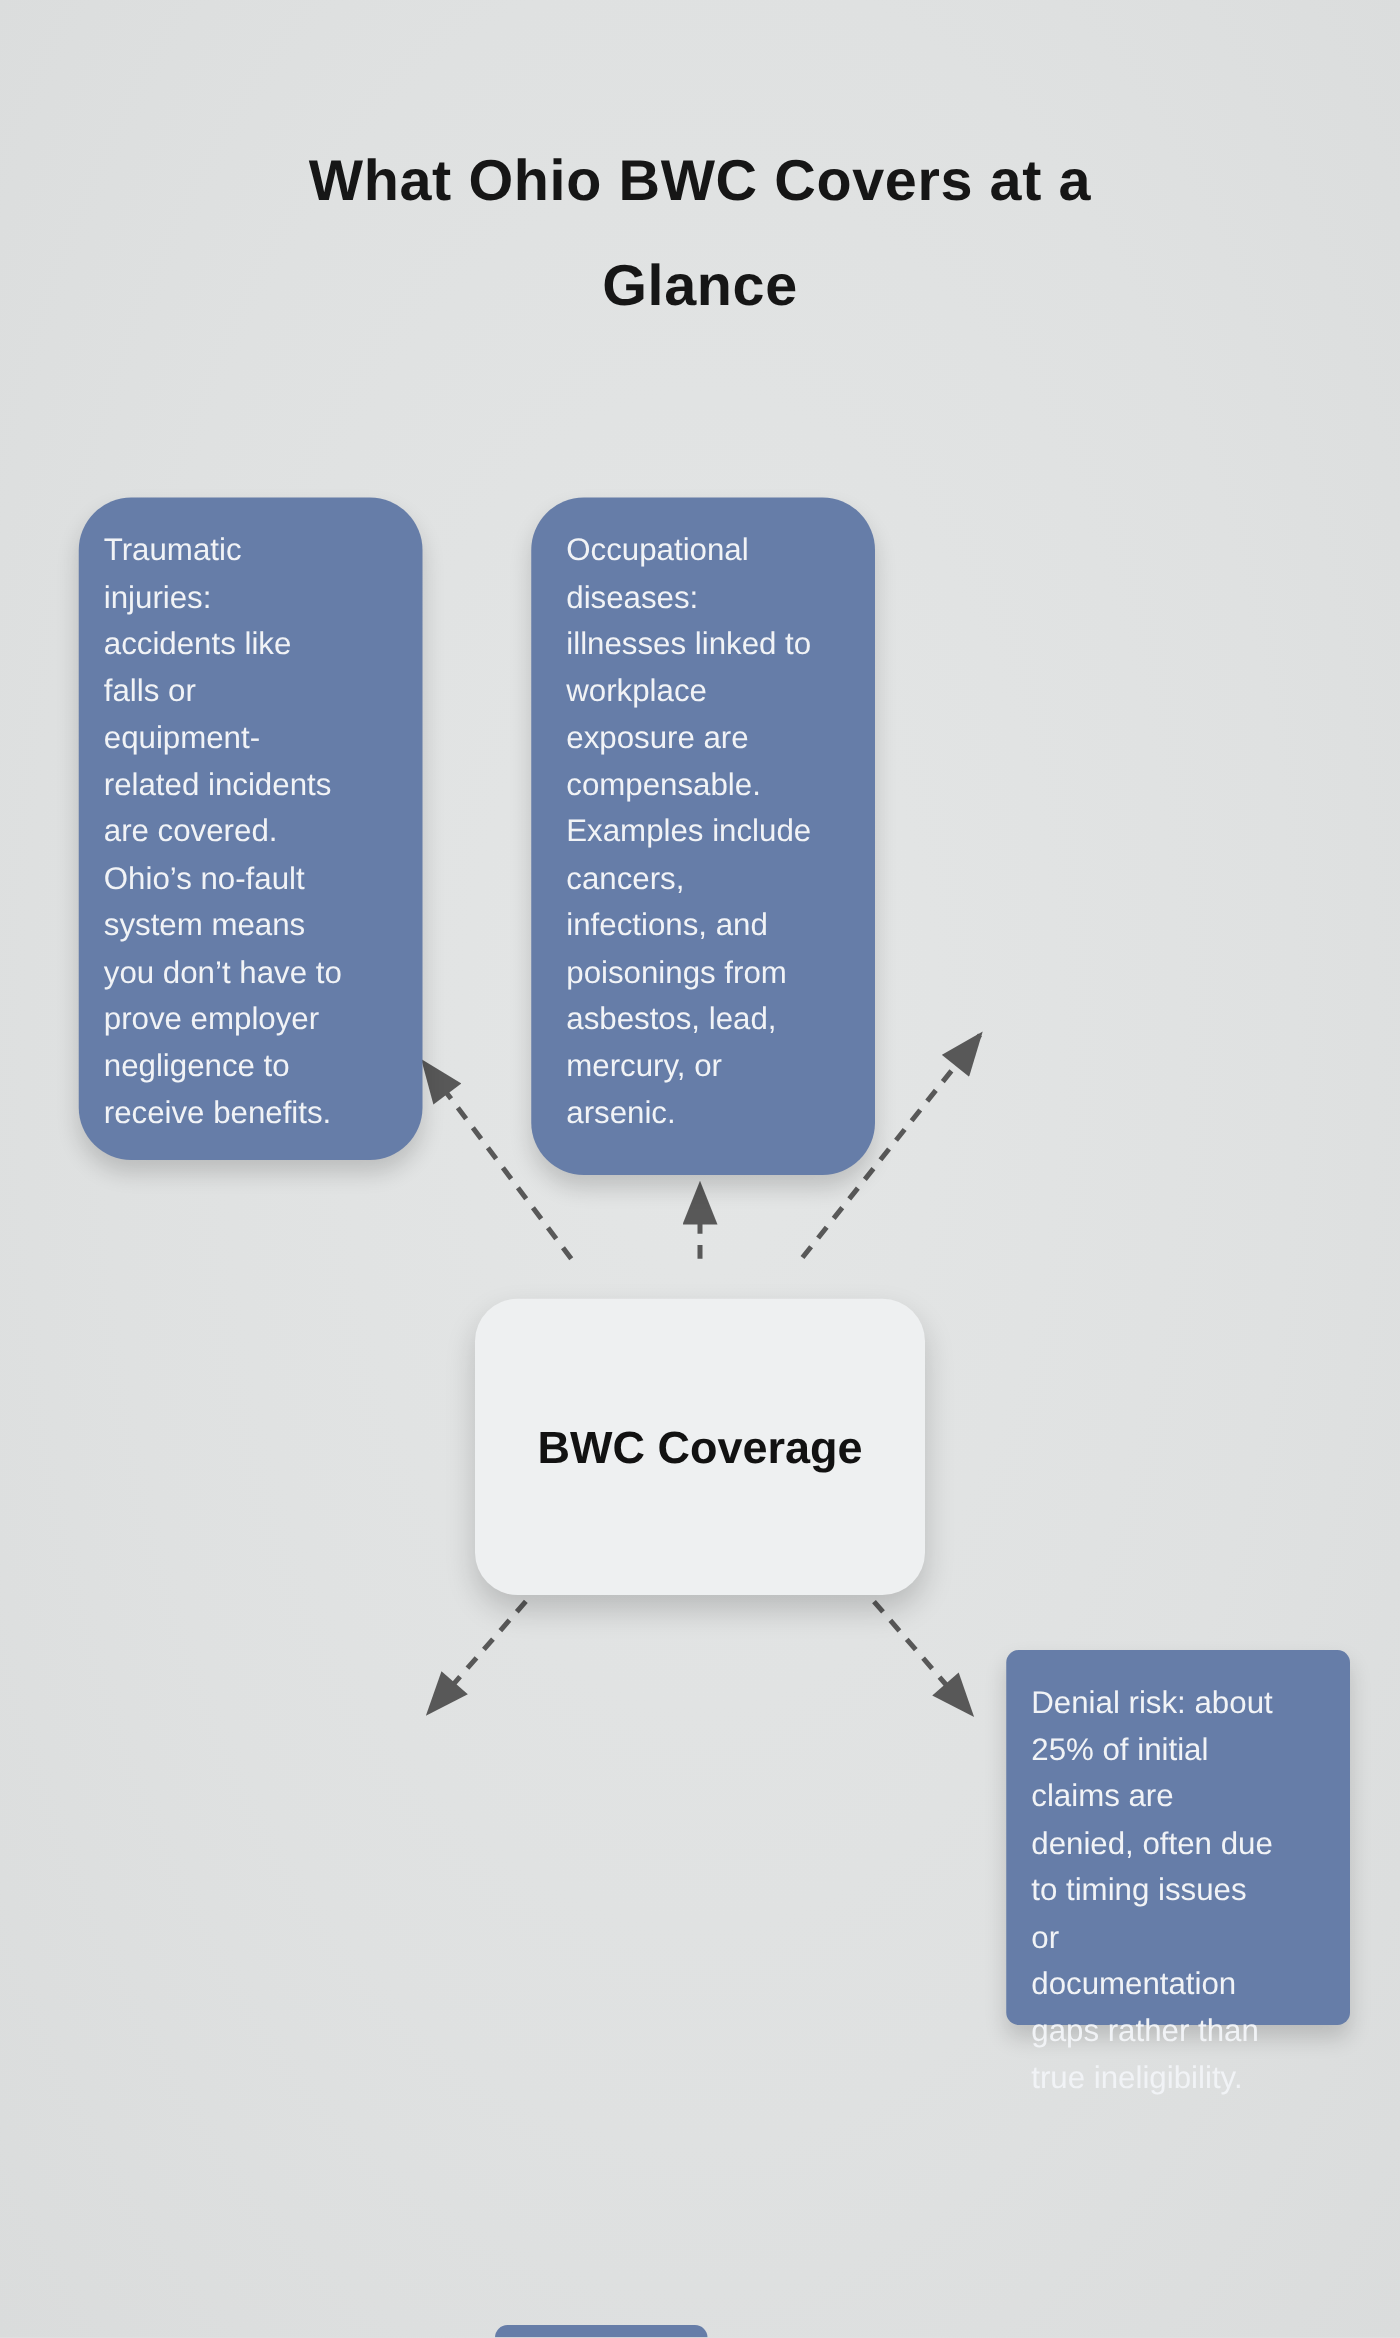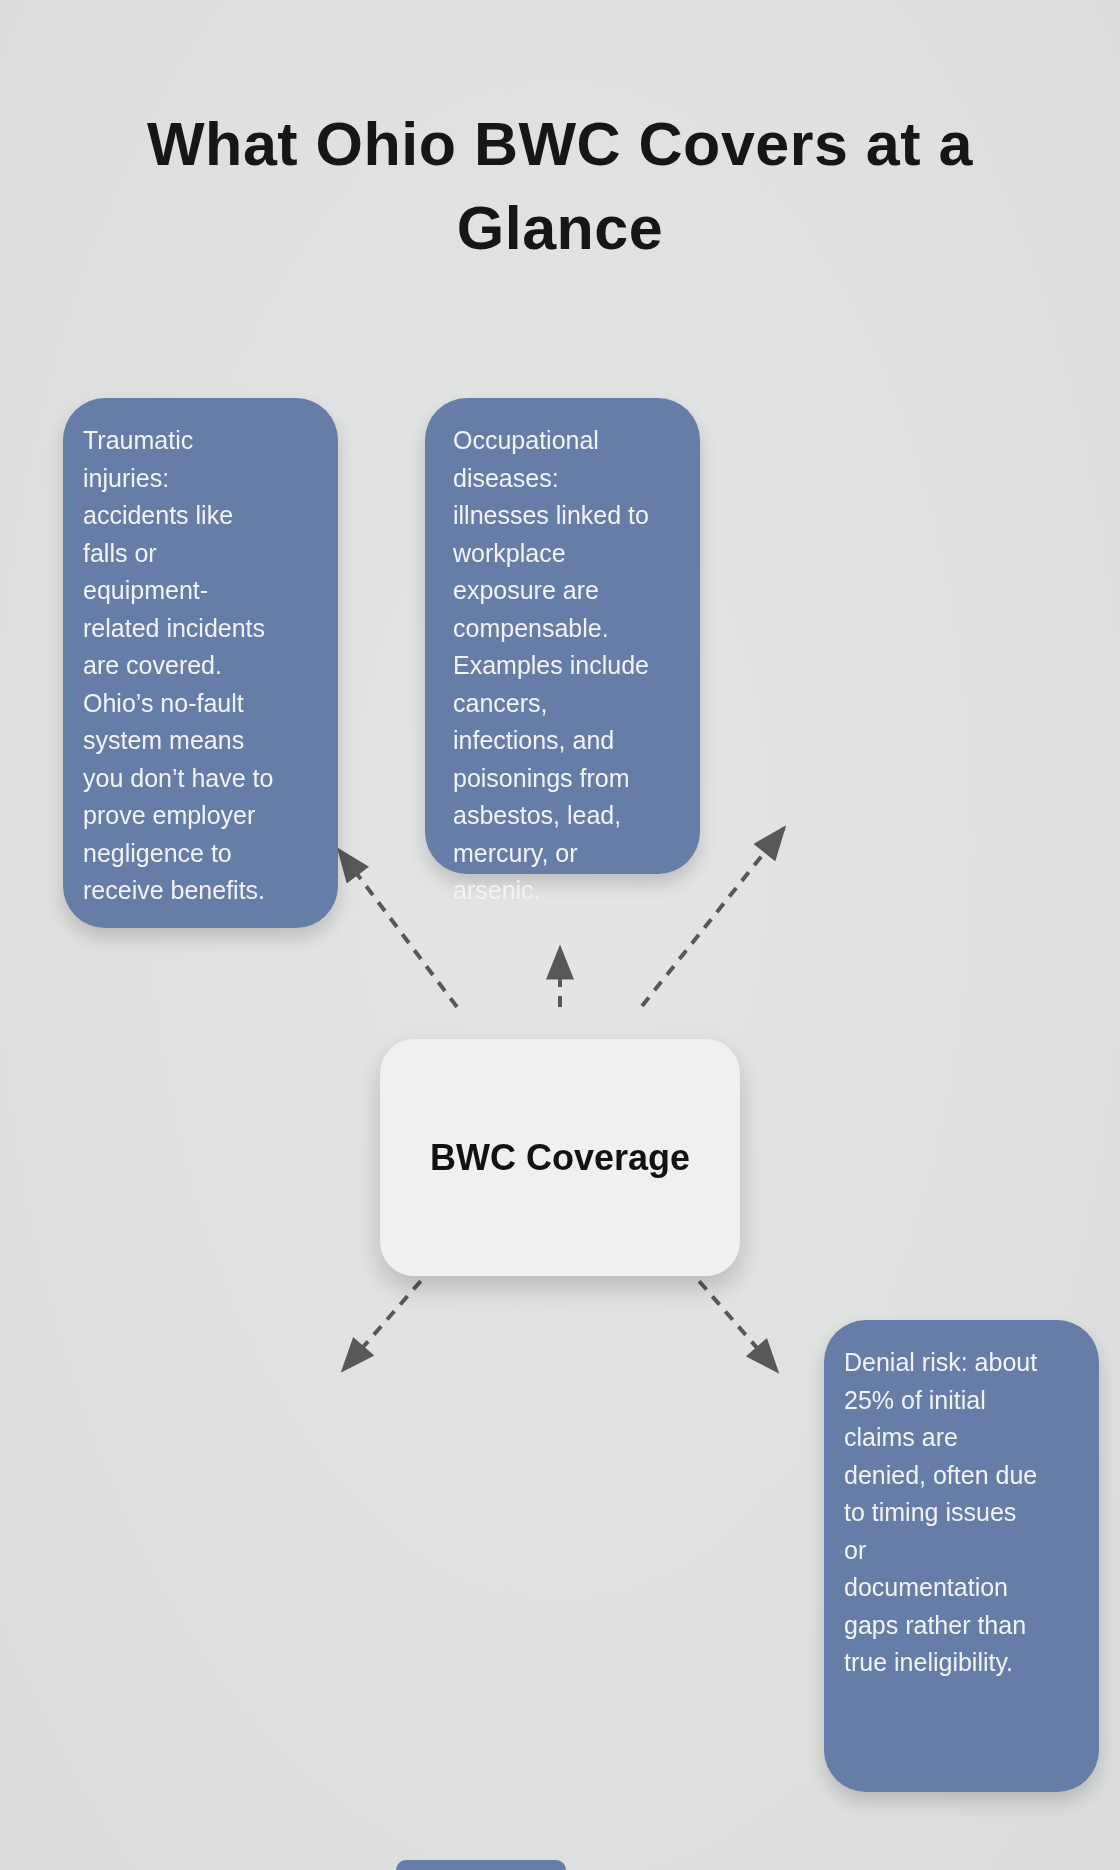--- a/index.html
+++ b/index.html
@@ -15,45 +15,45 @@
     margin: 0 auto;
     overflow: hidden;
     background: radial-gradient(ellipse at 50% 45%, #e4e6e6 0%, #dfe1e1 60%, #dadcdc 100%);
   }
   .title {
     position: absolute;
     top: 102px;
     left: 0;
     width: 1120px;
     text-align: center;
-    font-size: 61px;
+    font-size: 46px;
     line-height: 84px;
     font-weight: 700;
     letter-spacing: 0.5px;
     color: #161616;
     white-space: pre-line;
   }
   .node {
     position: absolute;
     width: 275px;
     background: #667da8;
     border-radius: 42px;
     box-shadow: 0 10px 18px rgba(0,0,0,0.16);
     box-sizing: border-box;
     padding: 24px 20px;
     color: #f1f3f6;
     font-size: 25px;
     line-height: 37.5px;
     white-space: pre-line;
   }
   #node-traumatic    { left: 63px;  top: 398px;  height: 530px; }
-  #node-occupational { left: 425px; top: 398px;  height: 476px; padding-left: 28px; }
+  #node-occupational { left: 425px; top: 398px;  height: 542px; padding-left: 28px; }
   #node-medical      { left: 785px; top: 398px;  height: 424px; }
   #node-wage         { left: 63px;  top: 1320px; height: 392px; }
-  #node-denial       { left: 824px; top: 1320px; height: 472px; }
+  #node-denial       { left: 805px; top: 1320px; height: 300px; border-radius: 10px; }
   .center-node {
     position: absolute;
     left: 380px;
     top: 1010px;
     width: 360px;
     height: 237px;
     background: #eef0f1;
     border-radius: 34px;
     box-shadow: 0 12px 24px rgba(0,0,0,0.18);
     display: flex;

